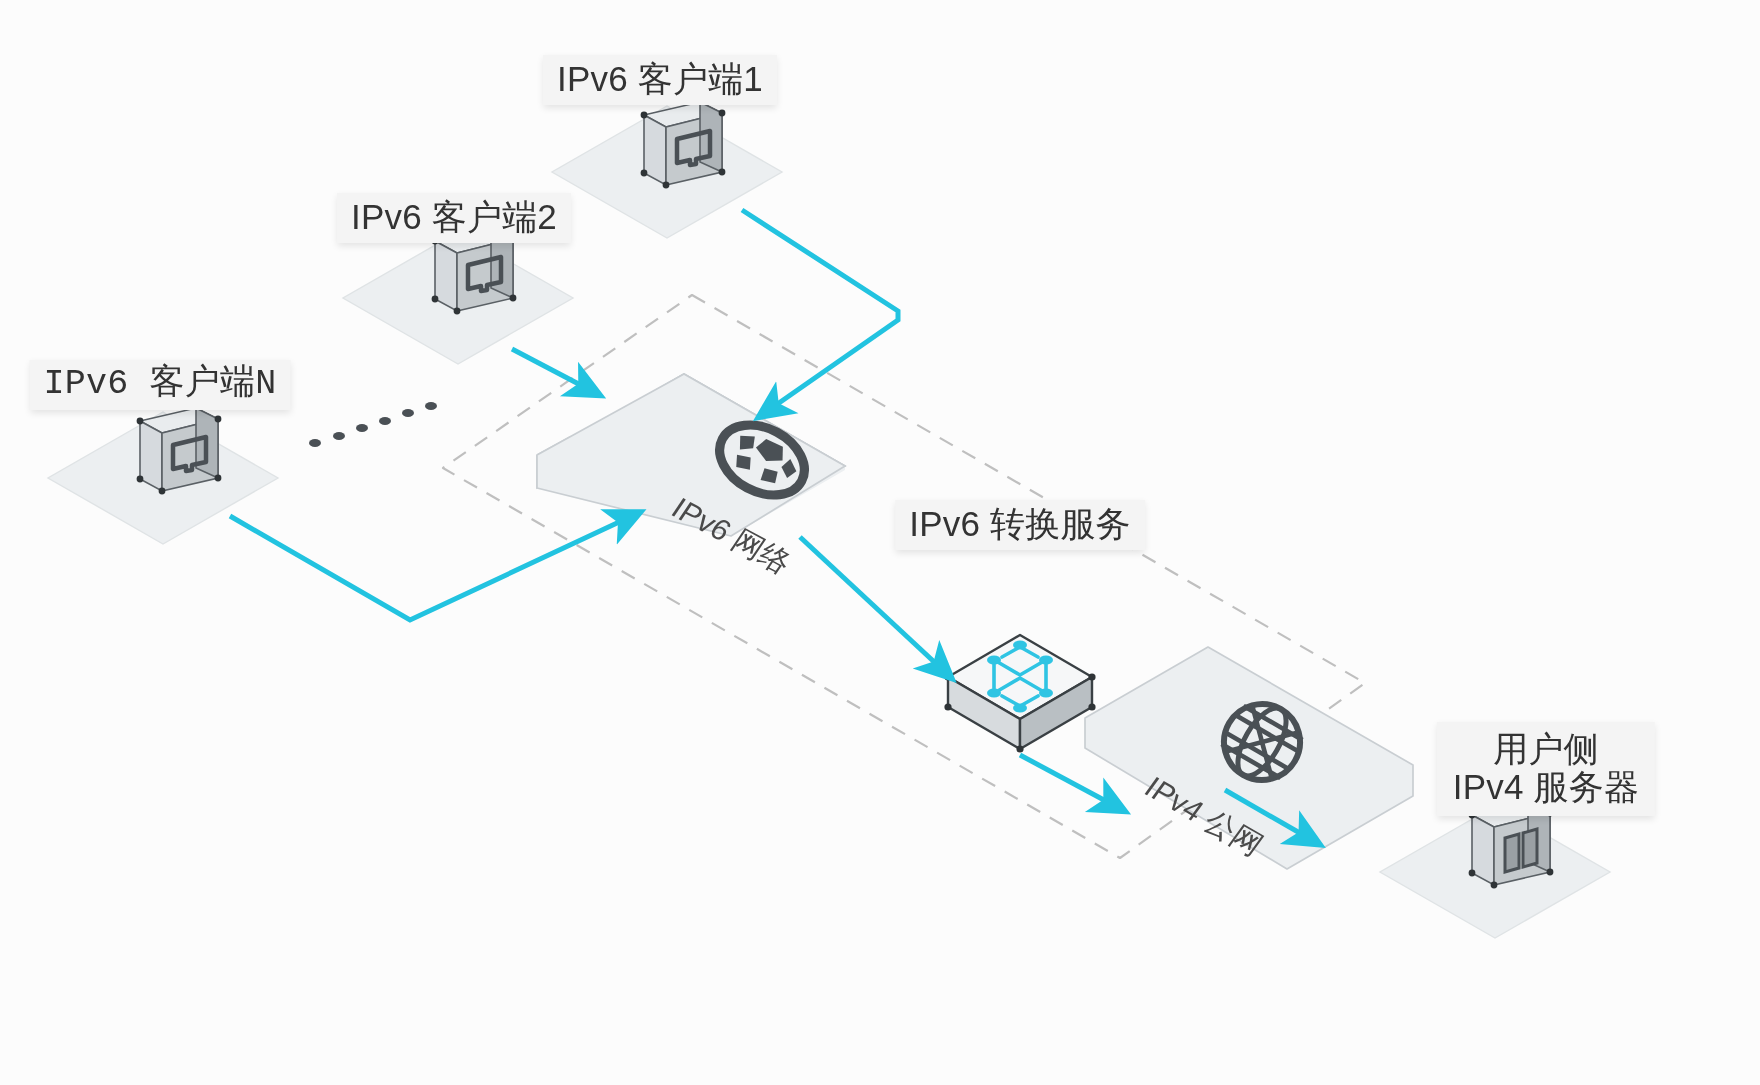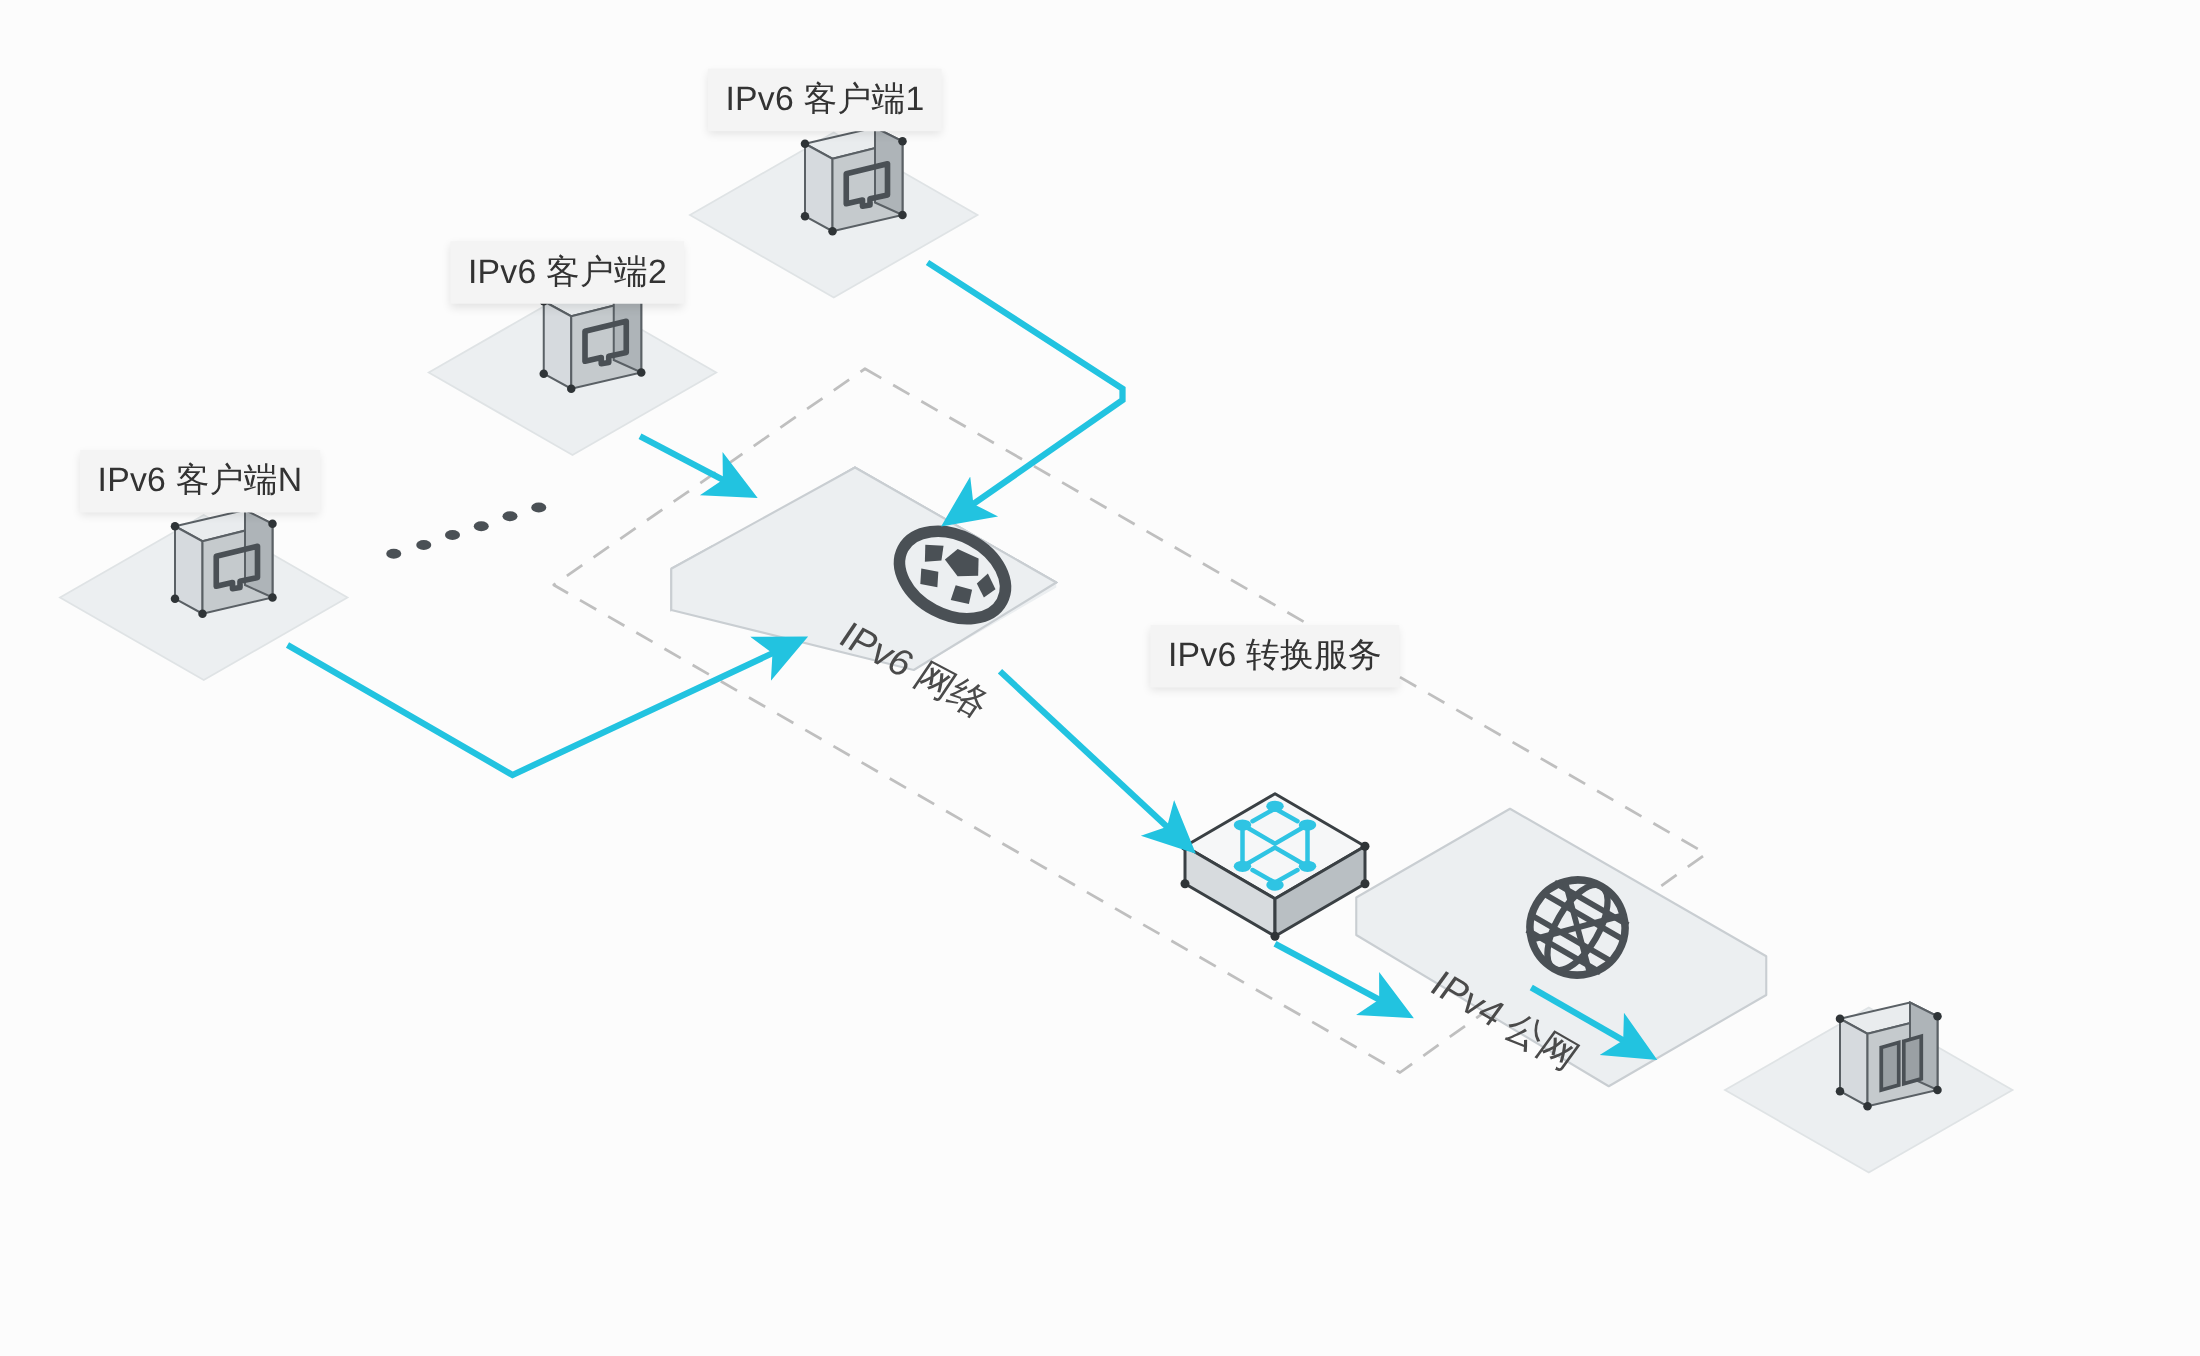--- a/index.html
+++ b/index.html
@@ -6,21 +6,21 @@
   body{
     font-family:"Liberation Sans","DejaVu Sans",sans-serif;
     width:1760px;height:1085px;overflow:hidden;position:relative;
   }
   #stage{position:absolute;left:0;top:0;width:1760px;height:1085px;background:#fcfcfc;}
   #svg-layer{position:absolute;left:0;top:0;width:1760px;height:1085px;}
   .label{
     position:absolute;
     background:#f4f4f4;
     color:#333333;
-    font-size:27px;
+    font-size:35px;
     line-height:34px;
     padding:7px 14px 9px 14px;
     white-space:nowrap;
     box-shadow:0 3px 7px rgba(0,0,0,0.10);
     text-align:center;
     letter-spacing:0.2px;
   }
   .label.two-line{line-height:38px;padding:8px 16px 10px 16px;}
   .plat-text{
     position:absolute;
@@ -201,18 +201,22 @@
   </svg>
 
   <div class="plat-text" style="left:686px;top:489px;transform:rotate(28deg) skewX(-6deg);">IPv6 网络</div>
 
   <div class="plat-text" style="left:1160px;top:768px;transform:rotate(30deg) skewX(-6deg);">IPv4 公网</div>
 
   <div class="label" style="left:660px;top:55px;transform:translateX(-50%);">IPv6 客户端1</div>
 
   <div class="label" style="left:454px;top:193px;transform:translateX(-50%);">IPv6 客户端2</div>
 
-  <div class="label" style="left:160px;top:360px;transform:translateX(-50%);">IPv6 客户端N</div>
+  <div class="label" style="left:160px;top:360px;transform:translateX(-50%);font-family:Liberation Mono, monospace;">IPv6 客户端N</div>
 
   <div class="label" style="left:1020px;top:500px;transform:translateX(-50%);text-align:right;">IPv6 转换服务</div>
 
+  <div class="label two-line" style="left:1546px;top:722px;transform:translateX(-50%);">
+    <div>用户侧</div>
+    <div>IPv4 服务器</div>
+  </div>
 
 </div>
 
 </body></html>

